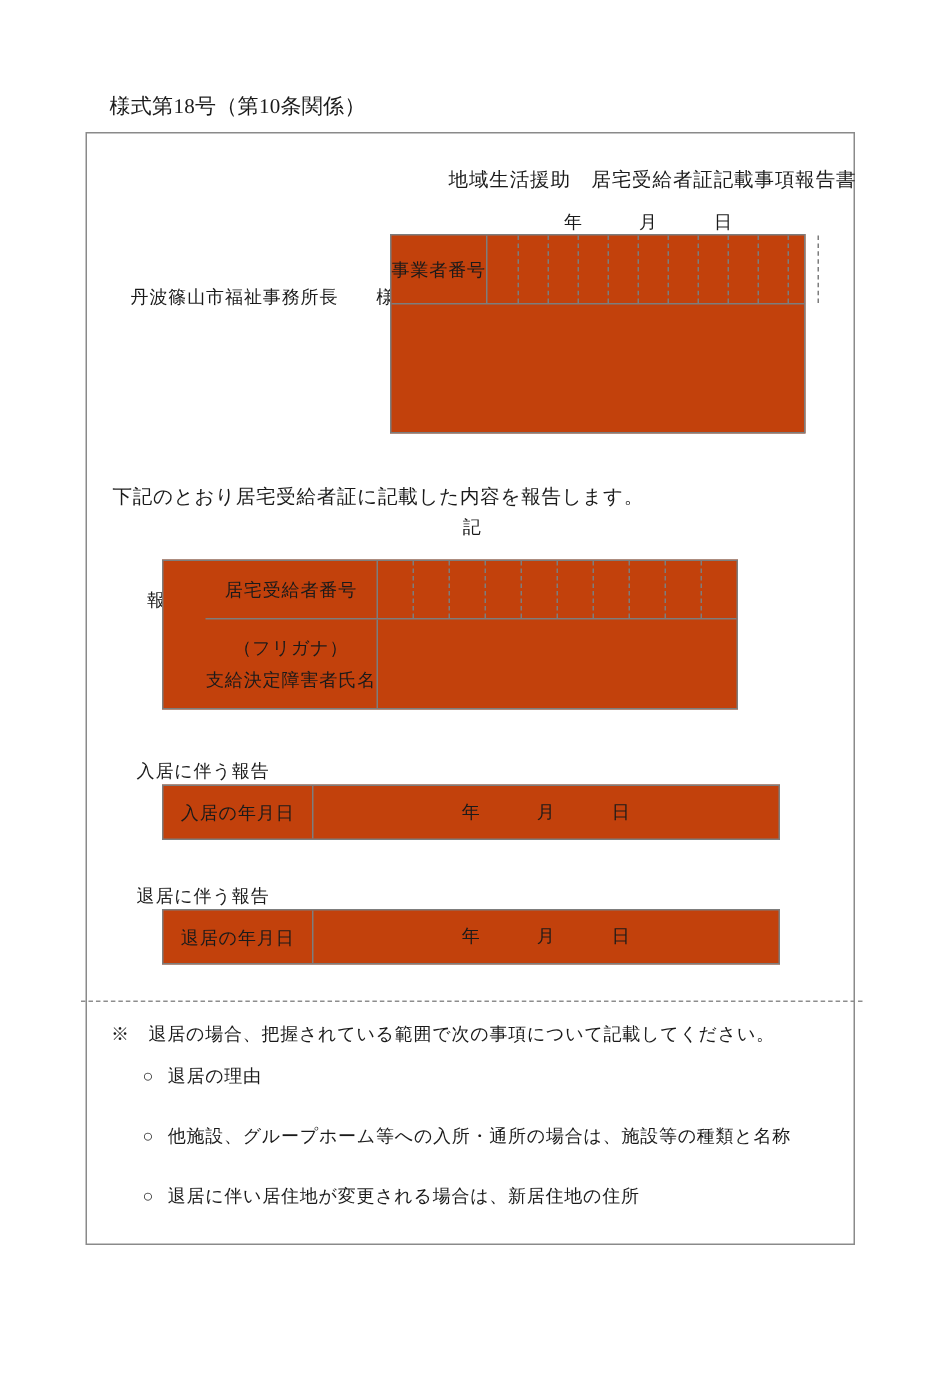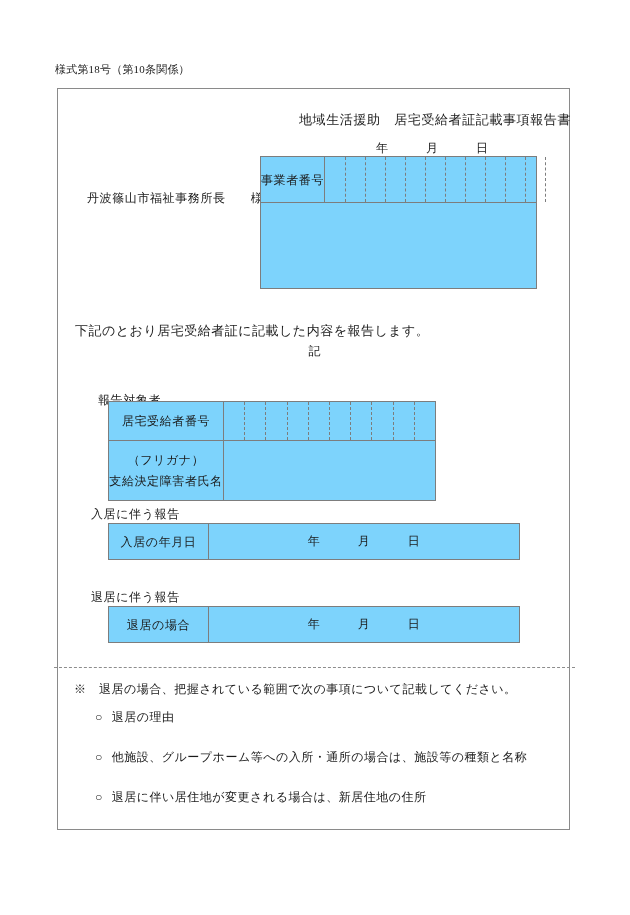--- a/index.html
+++ b/index.html
@@ -16,23 +16,23 @@
     overflow: hidden;
   }
   .page {
     position: absolute;
     left: 0; top: 0;
     width: 630px;
     height: 915px;
   }
   .form-number {
     position: absolute;
-    left: 55px;
+    left: 73px;
     top: 62px;
-    font-size: 11px;
+    font-size: 14px;
     letter-spacing: 0.2px;
     white-space: nowrap;
   }
   .outer-box {
     position: absolute;
     left: 57px;
     top: 88px;
     width: 513px;
     height: 742px;
     border: 1px solid #8a8a8a;
@@ -64,21 +64,21 @@
     font-size: 12px;
     letter-spacing: 0.6px;
     white-space: nowrap;
   }
 
   
   .ftable {
     position: absolute;
     border: 1px solid #7d7d7d;
     box-sizing: border-box;
-    background: #7dd3fc;
+    background: #c2410c;
     font-family: Liberation Serif, serif;
   }
   .frow {
     display: flex;
     box-sizing: border-box;
   }
   .frow + .frow {
     border-top: 1px solid #7d7d7d;
   }
   .flabel {
@@ -165,23 +165,24 @@
     letter-spacing: 0.6px;
     white-space: nowrap;
   }
   #caption-target { left: 40px; top: 275px; margin-top: 28px; }
   #caption-movein { left: 33px; top: 417px; }
   #caption-moveout { left: 33px; top: 500px; }
 
   
   #recipient-table {
     left: 50px;
-    top: 312px;
-    width: 328px;
+    top: 284px;
+    width: 384px;
     height: 100px;
+    padding-left: 28px;
   }
   #recipient-table .flabel { width: 115px; }
   #recipient-row-number { height: 38px; }
   #recipient-row-name { height: 60px; }
   #recipient-table .flabel.stack {
     line-height: 1.7;
   }
 
   
   .datetable {
@@ -303,21 +304,21 @@
         <div class="fvalue">
           <span class="datefield">年　　　月　　　日</span>
         </div>
       </div>
     </div>
 
     <div class="section-caption" id="caption-moveout">退居に伴う報告</div>
 
     <div class="ftable datetable" id="moveout-table">
       <div class="frow">
-        <div class="flabel">退居の場合</div>
+        <div class="flabel">退居の年月日</div>
         <div class="fvalue">
           <span class="datefield">年　　　月　　　日</span>
         </div>
       </div>
     </div>
 
     <div class="separator"></div>
 
     <div class="notes">
       <div class="note-main">※　退居の場合、把握されている範囲で次の事項について記載してください。</div>

